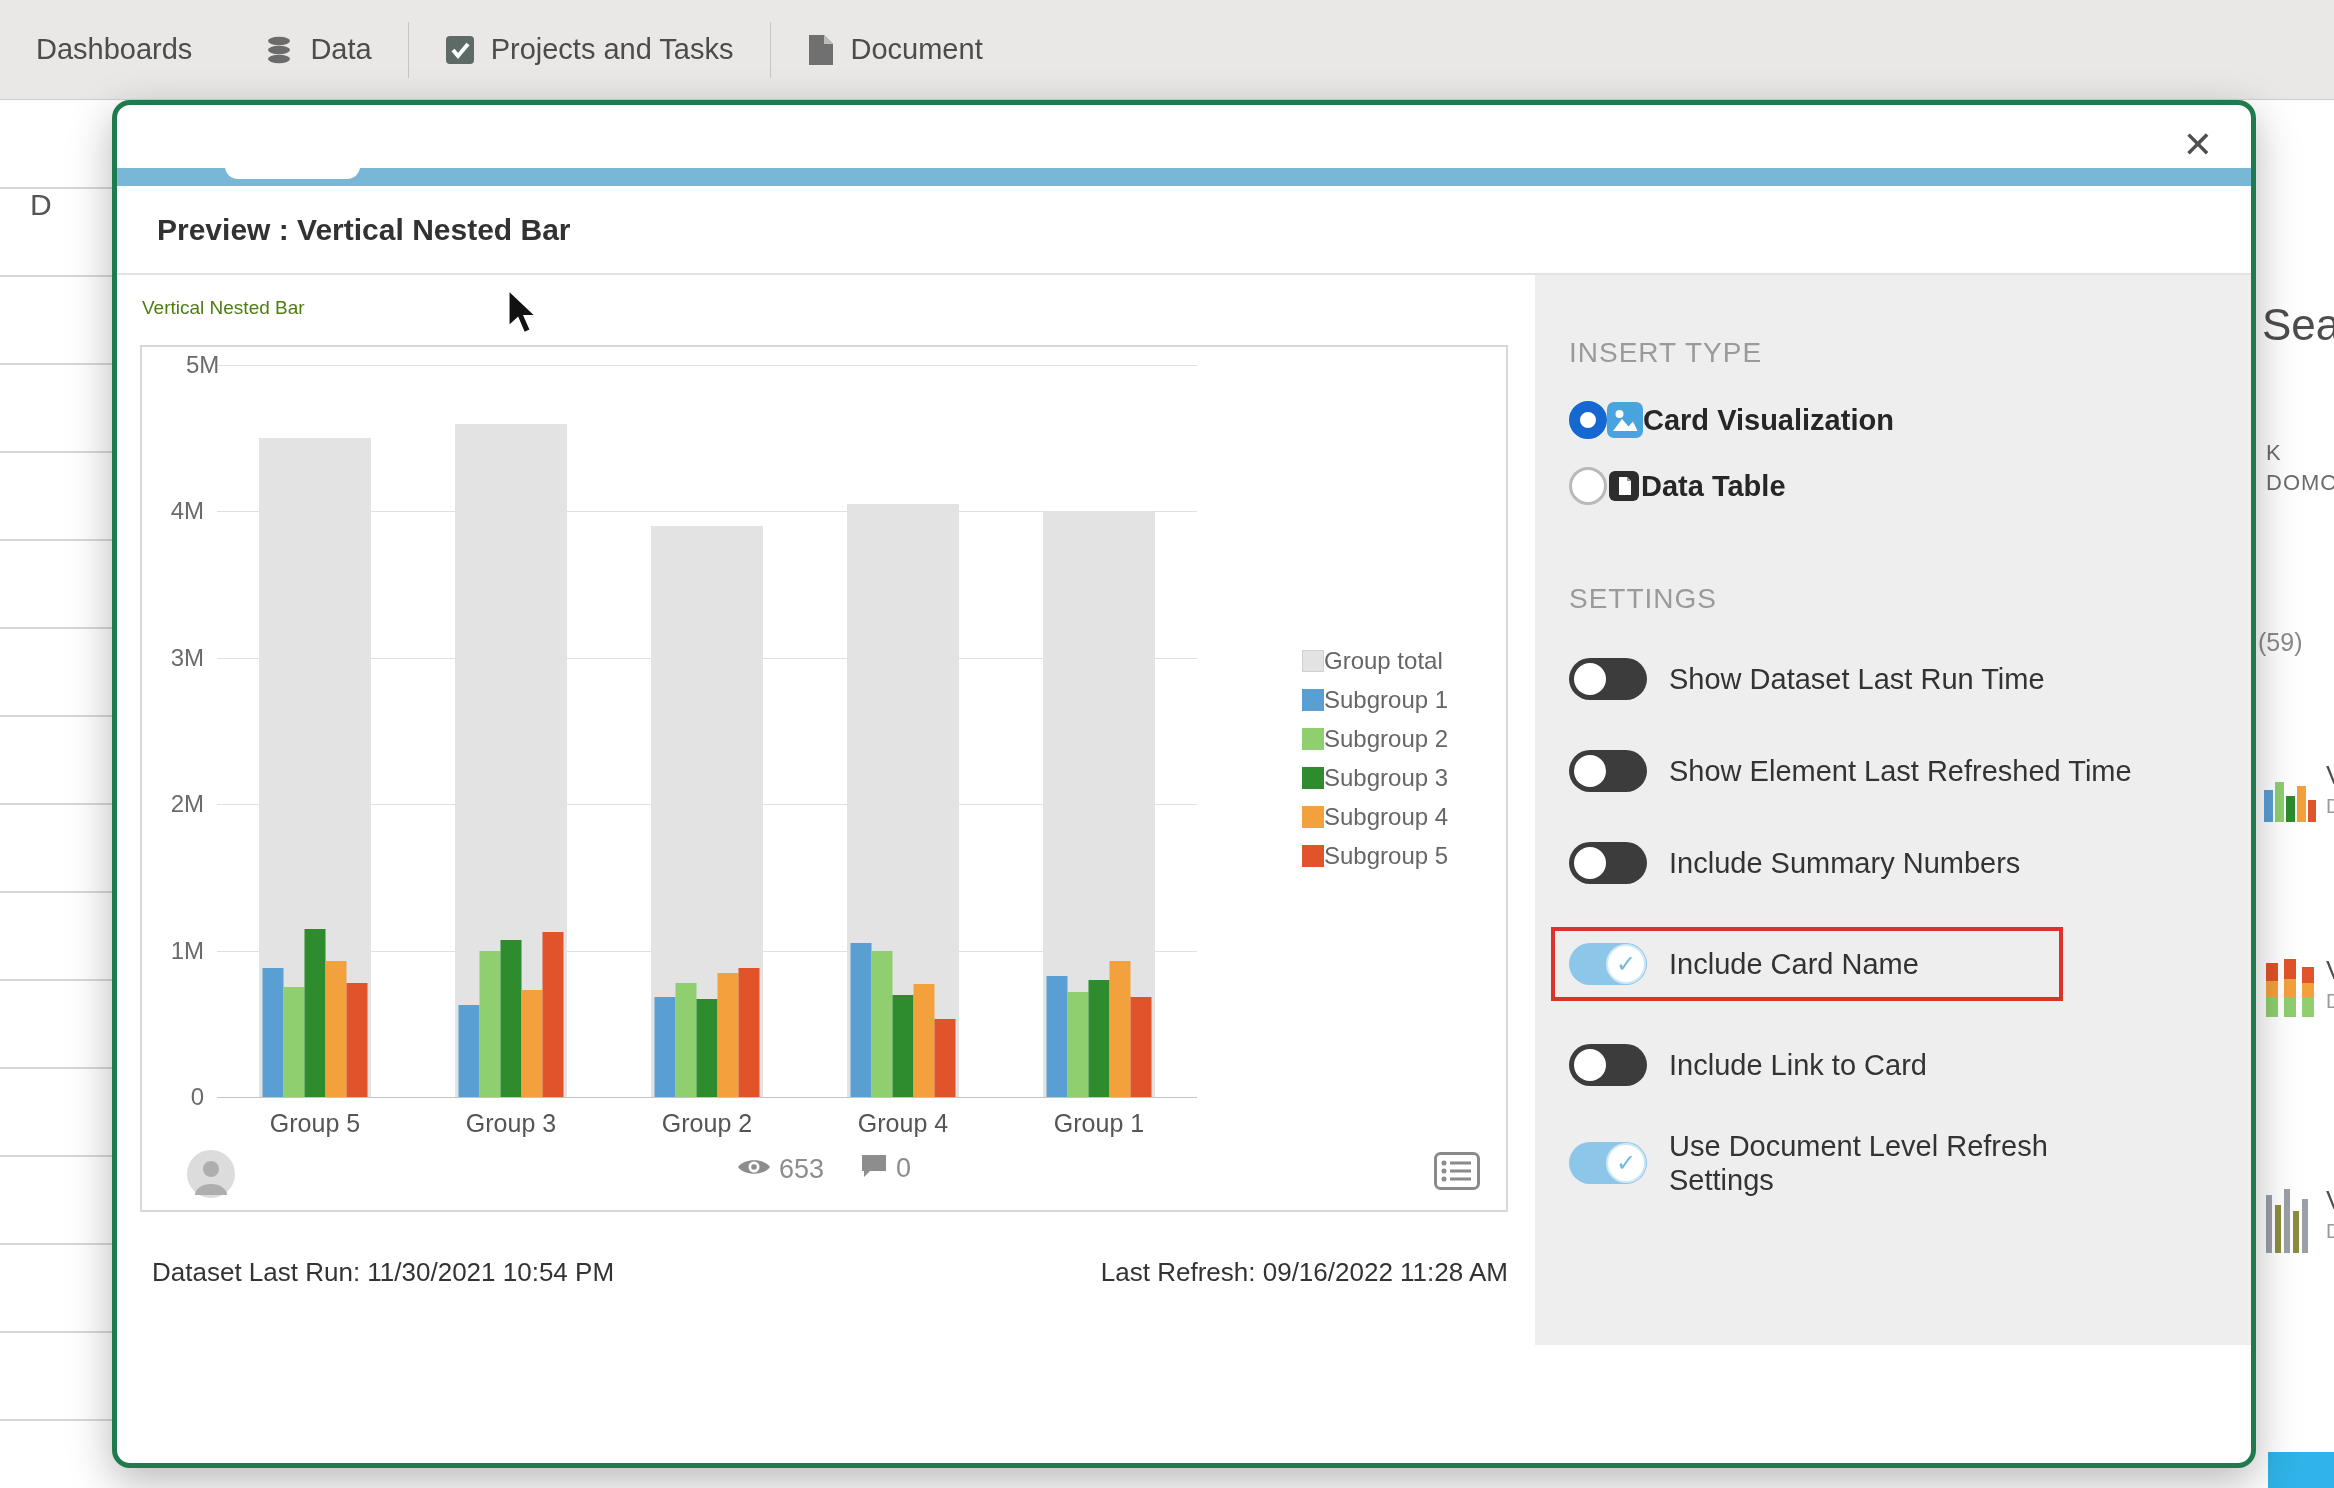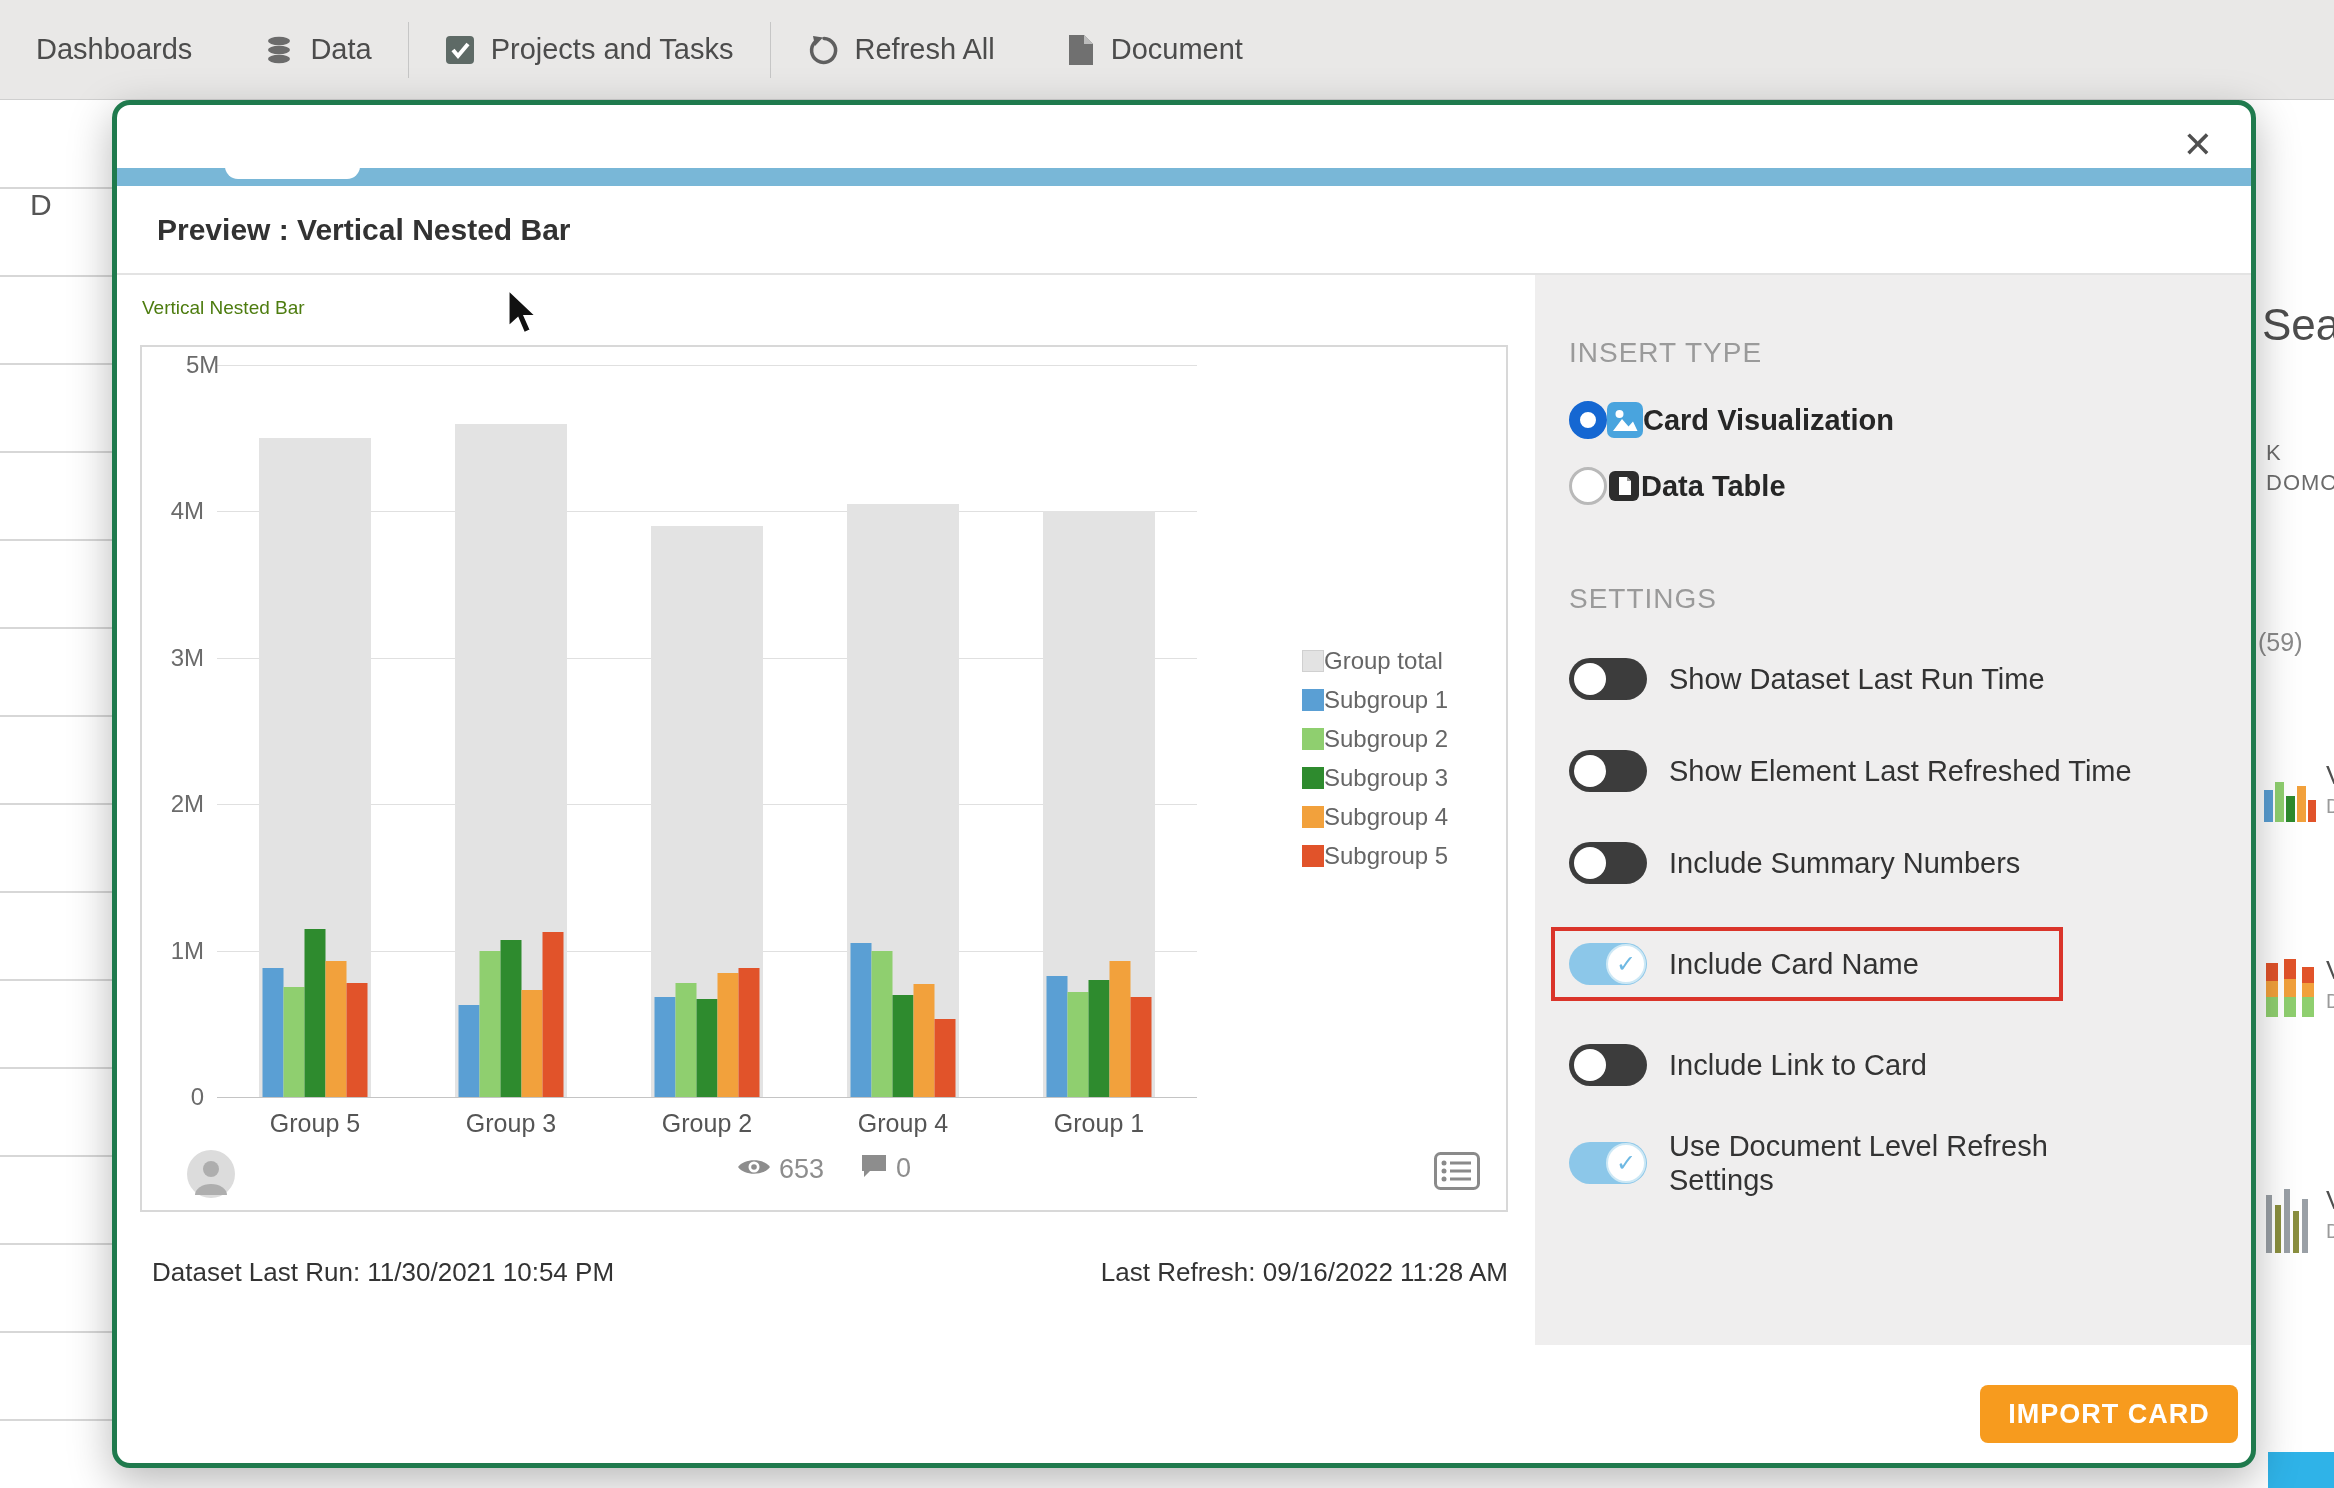--- a/index.html
+++ b/index.html
@@ -117,29 +117,20 @@
     <div class="topbar-item">
       <span class="option-icon">
         <svg width="30" height="30" viewBox="0 0 30 30">
             <rect x="1" y="1" width="28" height="28" rx="4" fill="#5e6a66"></rect>
             <path d="M8 15 l5 6 l10 -12" stroke="#fff" stroke-width="4" fill="none"></path>
           </svg>
       </span>
       <span>Projects and Tasks</span>
     </div>
     <div class="topbar-sep"></div>
-    <div class="topbar-item">
-      <span class="option-icon">
-        <svg width="32" height="32" viewBox="0 0 32 32">
-            <path d="M8 8 a12 12 0 1 0 9 -3.6" fill="none" stroke="#5f5f5f" stroke-width="3.5" stroke-linecap="round"></path>
-            <polygon points="6,2 16,3.5 8,12" fill="#5f5f5f"></polygon>
-          </svg>
-      </span>
-      <span>Refresh All</span>
-    </div>
     <div class="topbar-item">
       <span class="option-icon">
         <svg width="28" height="34" viewBox="0 0 28 34">
             <path d="M2 2 h15 l9 9 v21 h-24 z" fill="#707070"></path>
             <path d="M17 2 l9 9 h-9 z" fill="#bcbcbc"></path>
           </svg>
       </span>
       <span>Document</span>
     </div>
   </div>
@@ -416,21 +407,20 @@
             </div>
             <div class="toggle-row">
               <div class="switch on">
                 <div class="knob">✓</div>
               </div>
               <div class="toggle-label">Use Document Level Refresh Settings</div>
             </div>
           </div>
       </div>
 
-      <button class="import-btn">IMPORT CARD</button>
     </div>
   </div>
 
   <span class="cursor">
     <svg width="38" height="50" viewBox="0 0 24 32">
         <path d="M2 1 L2 25 L8 19.5 L12 29 L16.5 27 L12.5 18 L20 18 Z" fill="#111" stroke="#fff" stroke-width="1.5"></path>
       </svg>
   </span>
 
 </div>

